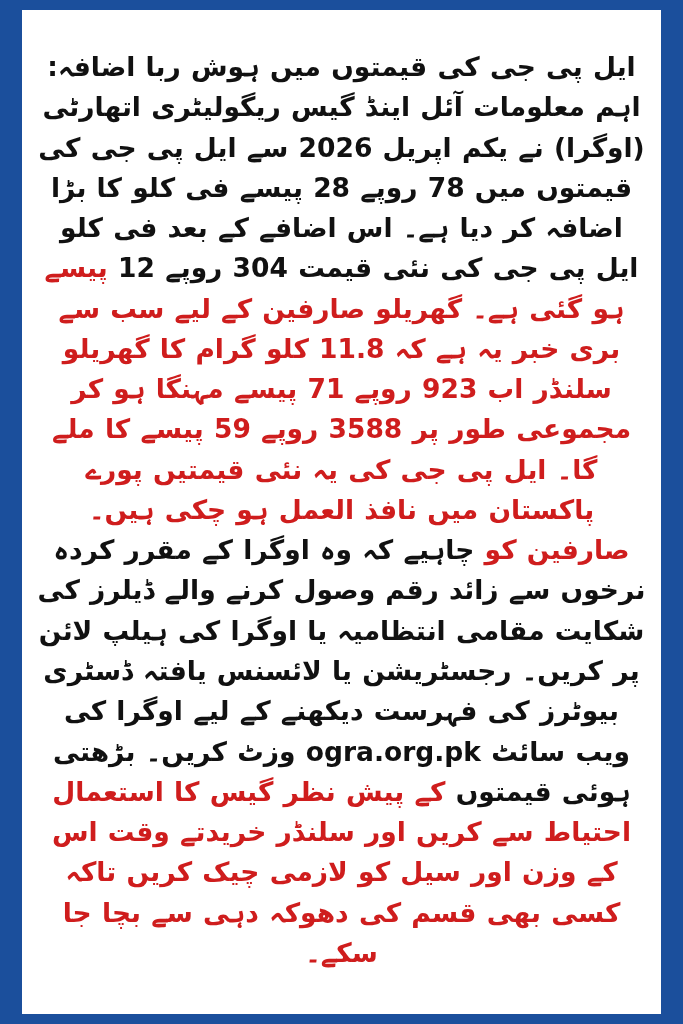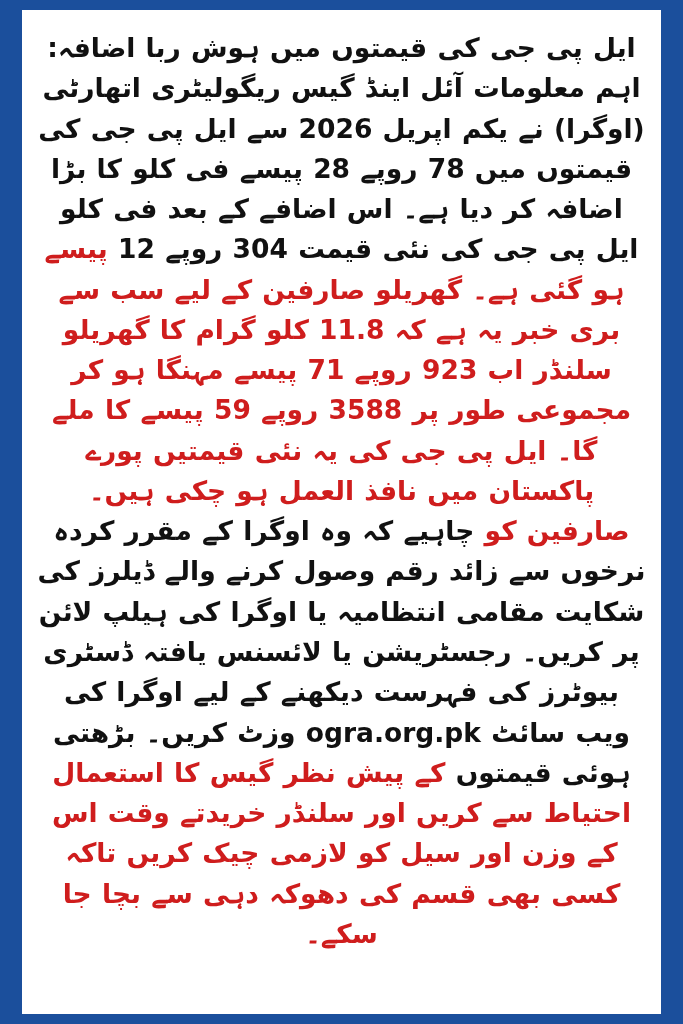--- a/index.html
+++ b/index.html
@@ -25,20 +25,21 @@
     overflow: hidden;
   }
   .text-body {
     direction: rtl;
     text-align: center;
     font-size: 26.5px;
     line-height: 1.52;
     font-weight: bold;
     color: #000000;
     word-spacing: 1px;
+    margin-top: 19px;
   }
   .seg {
     display: inline;
   }
   .seg.black { color: #111111; }
   .seg.red { color: #cf1d1d; }
   .seg.bold-latin { font-family: "DejaVu Sans", "Liberation Sans", sans-serif; }
 </style>
 </head>
 <body>

